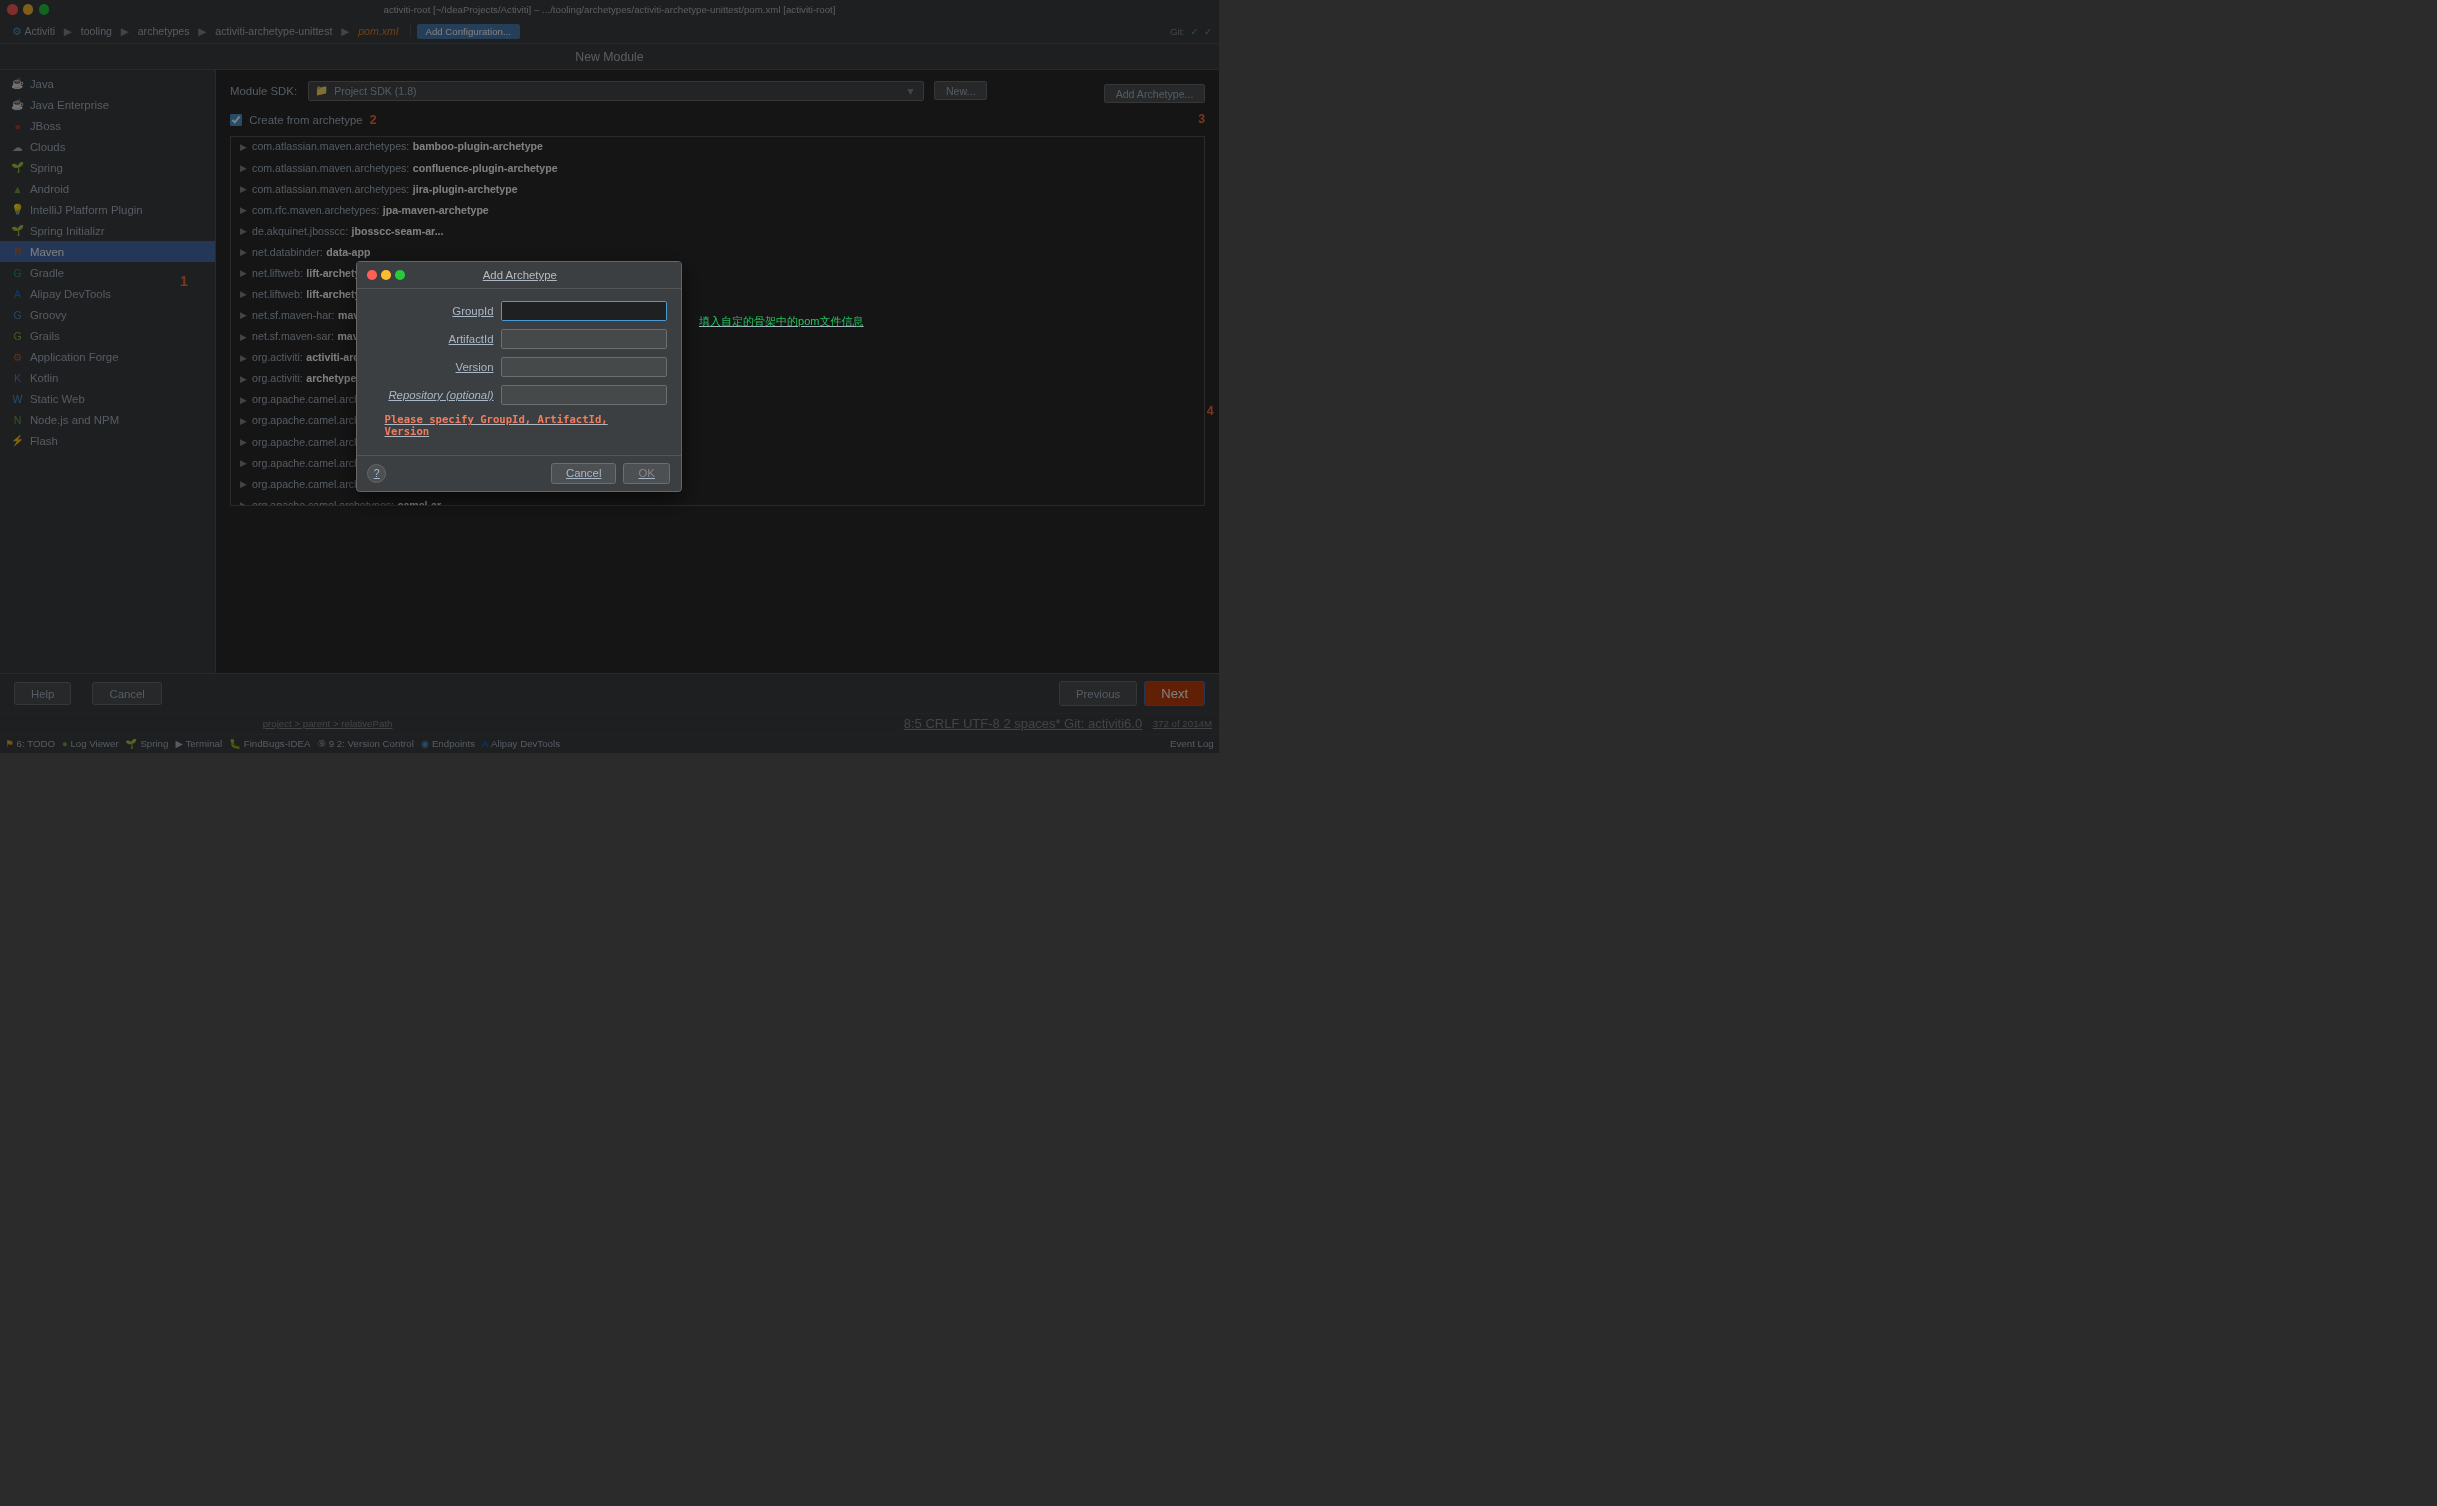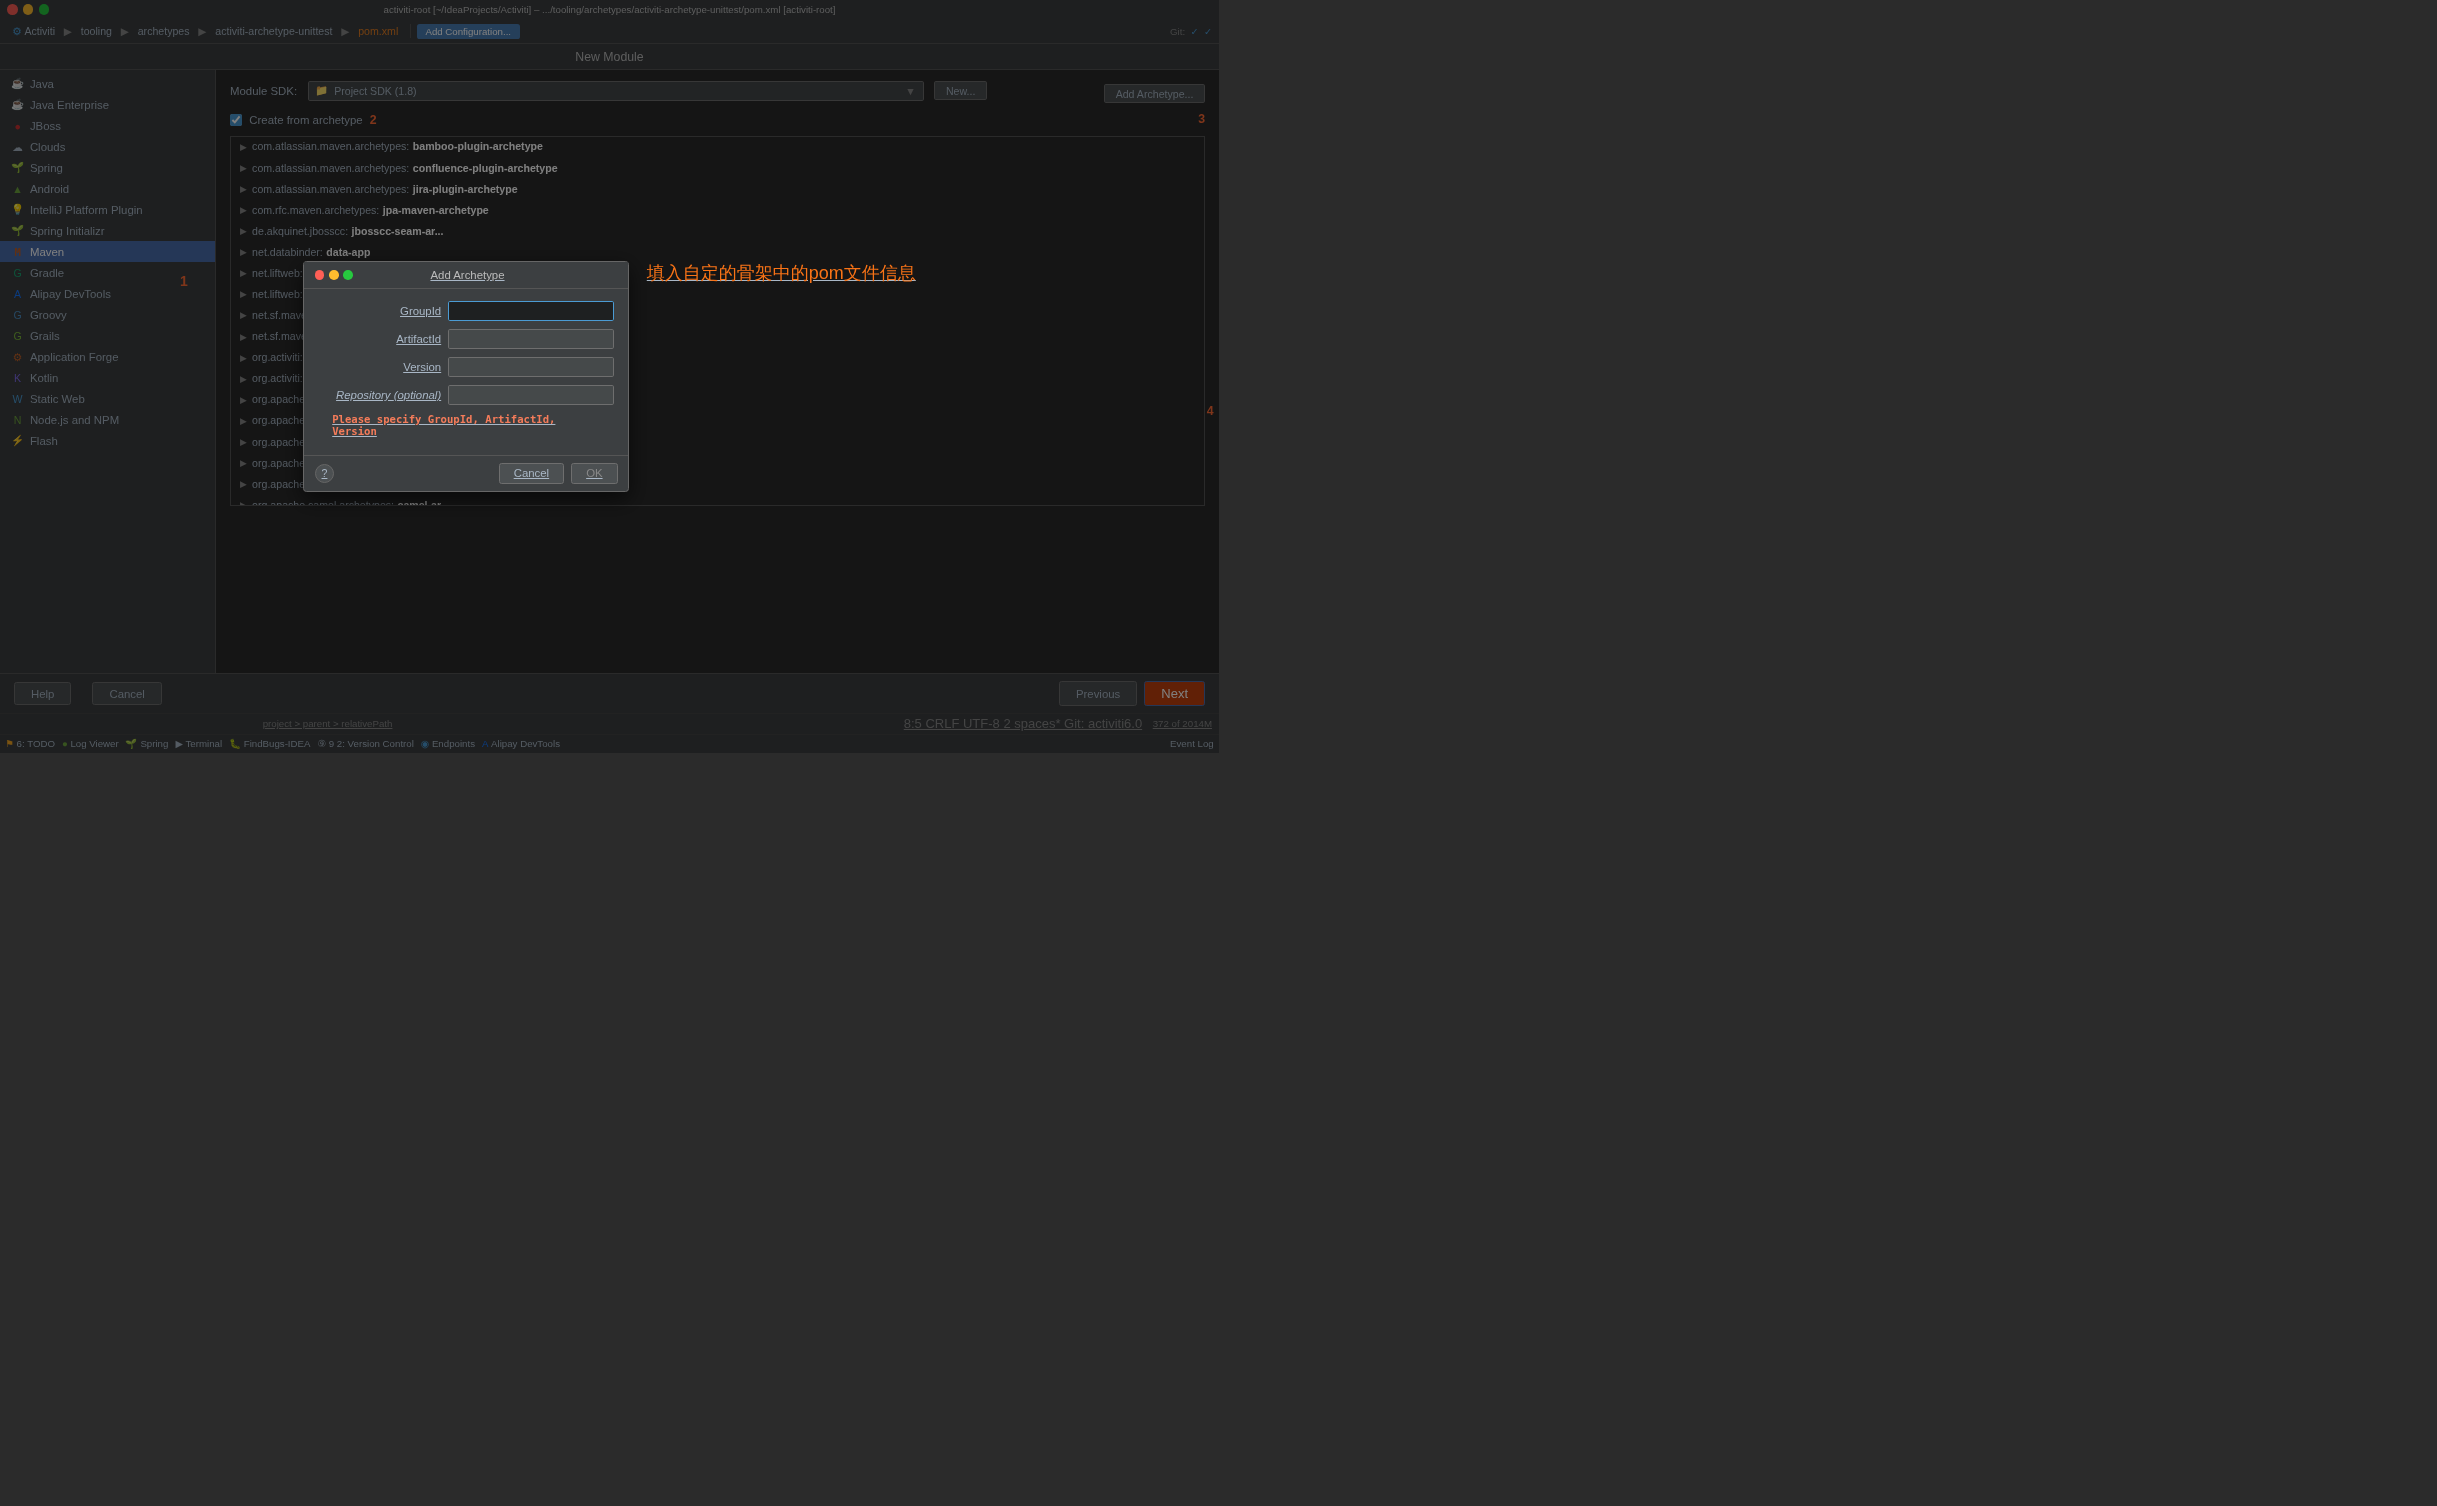--- a/index.html
+++ b/index.html
@@ -450,21 +450,21 @@
     <span style="color:#4b9bd4;">⚙</span>
     <span>Activiti</span>
   </span>
   <span style="color:#888;">▶</span>
   <span class="toolbar-item">tooling</span>
   <span style="color:#888;">▶</span>
   <span class="toolbar-item">archetypes</span>
   <span style="color:#888;">▶</span>
   <span class="toolbar-item">activiti-archetype-unittest</span>
   <span style="color:#888;">▶</span>
-  <span class="toolbar-item" style="color:#e67e22;">pom.xml</span>
+  <span class="toolbar-item" style="color:#e67e22;font-style:italic;">pom.xml</span>
   <div class="toolbar-sep"></div>
   <button class="toolbar-btn">Add Configuration...</button>
   <div style="margin-left:auto;display:flex;align-items:center;gap:5.3px;">
     <span style="color:#888;font-size:9.7px;">Git:</span>
     <span style="color:#4b9bd4;font-size:9.7px;">✓</span>
     <span style="color:#4b9bd4;font-size:9.7px;">✓</span>
   </div>
 </div>
 
 <div class="new-module-title">
@@ -774,16 +774,16 @@
         </div>
       </div>
 
       <div class="dialog-footer">
         <div class="dialog-help-btn">?</div>
         <button class="dialog-cancel-btn">Cancel</button>
         <button class="dialog-ok-btn">OK</button>
       </div>
     </div>
 
-    <div style="color:#f97316;font-size:18px;white-space:nowrap;">填入自定的骨架中的pom文件信息</div>
+    <div style="color:#22c55e;font-size:11px;white-space:nowrap;margin-top:53px;">填入自定的骨架中的pom文件信息</div>
   </div>
 </div>
 
 
 </body></html>

